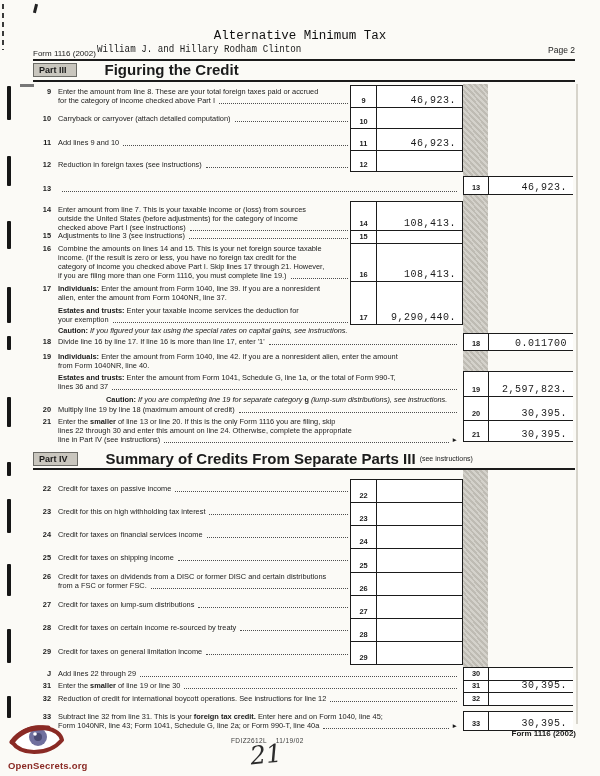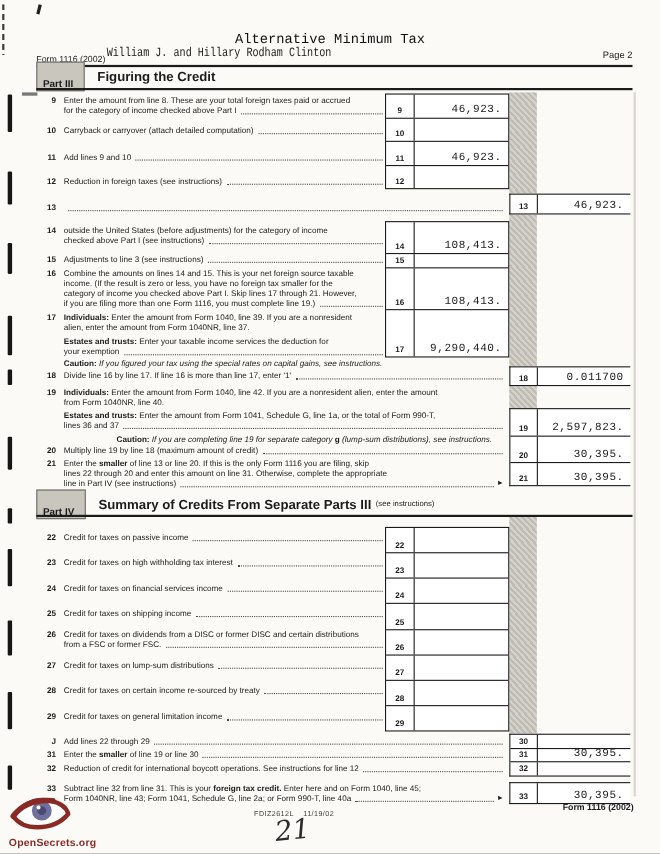--- a/index.html
+++ b/index.html
@@ -16,22 +16,22 @@
   .amt-title{position:absolute;top:29px;left:0;width:100%;text-align:center;
              font-family:"Liberation Mono",monospace;font-size:12.5px;color:#111;}
   .form-label{position:absolute;left:33px;top:49px;font-size:8px;}
   .taxpayer{position:absolute;left:97px;top:42px;font-family:"Liberation Mono",monospace;
             font-size:11.5px;transform:scaleX(0.8);transform-origin:left;white-space:pre;}
   .page-label{position:absolute;right:25px;top:45px;font-size:8.5px;}
   .rule{position:absolute;background:#1b1b1b;}
   
   .pbar{position:absolute;left:33px;display:flex;align-items:center;height:15px;}
   .ptag{background:#c9c6be;border:1px solid #6b6b66;font-weight:bold;font-size:9px;
-        padding:14px 9px 1px 5px;white-space:pre;}
-  .ptitle{font-weight:bold;font-size:12px;margin-left:12px;white-space:pre;}
+        padding:1px 9px 1px 5px;white-space:pre;}
+  .ptitle{font-weight:bold;font-size:15px;margin-left:28px;white-space:pre;}
   .pnote{font-size:7px;font-weight:normal;margin-left:4px;white-space:pre;}
   
   .row{position:absolute;left:36px;display:flex;align-items:flex-start;z-index:3;}
   .ln{width:15px;flex:none;font-weight:bold;font-size:7.4px;line-height:9px;text-align:right;margin-right:7px;}
   .lbl{font-size:7.4px;line-height:9px;}
   .w290{width:292px;}
   .w400{width:401px;}
   .lline{display:flex;align-items:flex-end;white-space:pre;height:9px;}
   .leader{flex:1;border-bottom:1.2px dotted #4e4e4e;margin:0 2px 1.5px 4px;min-width:6px;}
   .arrow{font-size:6.5px;line-height:9px;flex:none;margin:0 1px;}
@@ -125,35 +125,36 @@
   </div>
   <div class="row" style="top:184px;">
     <span class="ln">13</span>
     <div class="lbl w400">
       <div class="lline"><span class="leader"></span></div>
     </div>
   </div>
   <div class="row" style="top:205px;">
     <span class="ln">14</span>
     <div class="lbl w290">
+      <div class="lline"><span>Enter amount from line 7. This is your taxable income or (loss) from sources</span></div>
       <div class="lline"><span>outside the United States (before adjustments) for the category of income</span></div>
       <div class="lline"><span>checked above Part I (see instructions)</span><span class="leader"></span></div>
     </div>
   </div>
   <div class="row" style="top:231px;">
     <span class="ln">15</span>
     <div class="lbl w290">
       <div class="lline"><span>Adjustments to line 3 (see instructions)</span><span class="leader"></span></div>
     </div>
   </div>
   <div class="row" style="top:244px;">
     <span class="ln">16</span>
     <div class="lbl w290">
       <div class="lline"><span>Combine the amounts on lines 14 and 15. This is your net foreign source taxable</span></div>
-      <div class="lline"><span>income. (If the result is zero or less, you have no foreign tax smaller for the</span></div>
+      <div class="lline"><span>income. (If the result is zero or less, you have no foreign tax credit for the</span></div>
       <div class="lline"><span>category of income you checked above Part I. Skip lines 17 through 21. However,</span></div>
       <div class="lline"><span>if you are filing more than one Form 1116, you must complete line 19.)</span><span class="leader"></span></div>
     </div>
   </div>
   <div class="row" style="top:284px;">
     <span class="ln">17</span>
     <div class="lbl w290">
       <div class="lline"><b>Individuals: </b><span>Enter the amount from Form 1040, line 39. If you are a nonresident</span></div>
       <div class="lline"><span>alien, enter the amount from Form 1040NR, line 37.</span></div>
     </div>
@@ -190,21 +191,21 @@
   <div class="row" style="top:405px;">
     <span class="ln">20</span>
     <div class="lbl w400">
       <div class="lline"><span>Multiply line 19 by line 18 (maximum amount of credit)</span><span class="leader"></span></div>
     </div>
   </div>
   <div class="row" style="top:417px;">
     <span class="ln">21</span>
     <div class="lbl w400">
       <div class="lline"><span>Enter the </span><b>smaller</b><span> of line 13 or line 20. If this is the only Form 1116 you are filing, skip</span></div>
-      <div class="lline"><span>lines 22 through 20 and enter this amount on line 31. Otherwise, complete the appropriate</span></div>
+      <div class="lline"><span>lines 22 through 30 and enter this amount on line 24. Otherwise, complete the appropriate</span></div>
       <div class="lline"><span>line in Part IV (see instructions)</span><span class="leader"></span><span class="arrow">►</span></div>
     </div>
   </div>
 
   <div class="ibox" style="top:85px;height:87px;">
     <div class="irow">
         <span class="inum">9</span>
         <span class="ival">46,923.</span>
       </div>
     <div class="irow">
@@ -275,21 +276,21 @@
 
   <div class="row" style="top:484px;">
     <span class="ln">22</span>
     <div class="lbl w290">
       <div class="lline"><span>Credit for taxes on passive income</span><span class="leader"></span></div>
     </div>
   </div>
   <div class="row" style="top:507px;">
     <span class="ln">23</span>
     <div class="lbl w290">
-      <div class="lline"><span>Credit for taxes on high withholding tax interest</span><span class="leader"></span></div>
+      <div class="lline"><span>Credit for this on high withholding tax interest</span><span class="leader"></span></div>
     </div>
   </div>
   <div class="row" style="top:530px;">
     <span class="ln">24</span>
     <div class="lbl w290">
       <div class="lline"><span>Credit for taxes on financial services income</span><span class="leader"></span></div>
     </div>
   </div>
   <div class="row" style="top:553px;">
     <span class="ln">25</span>

